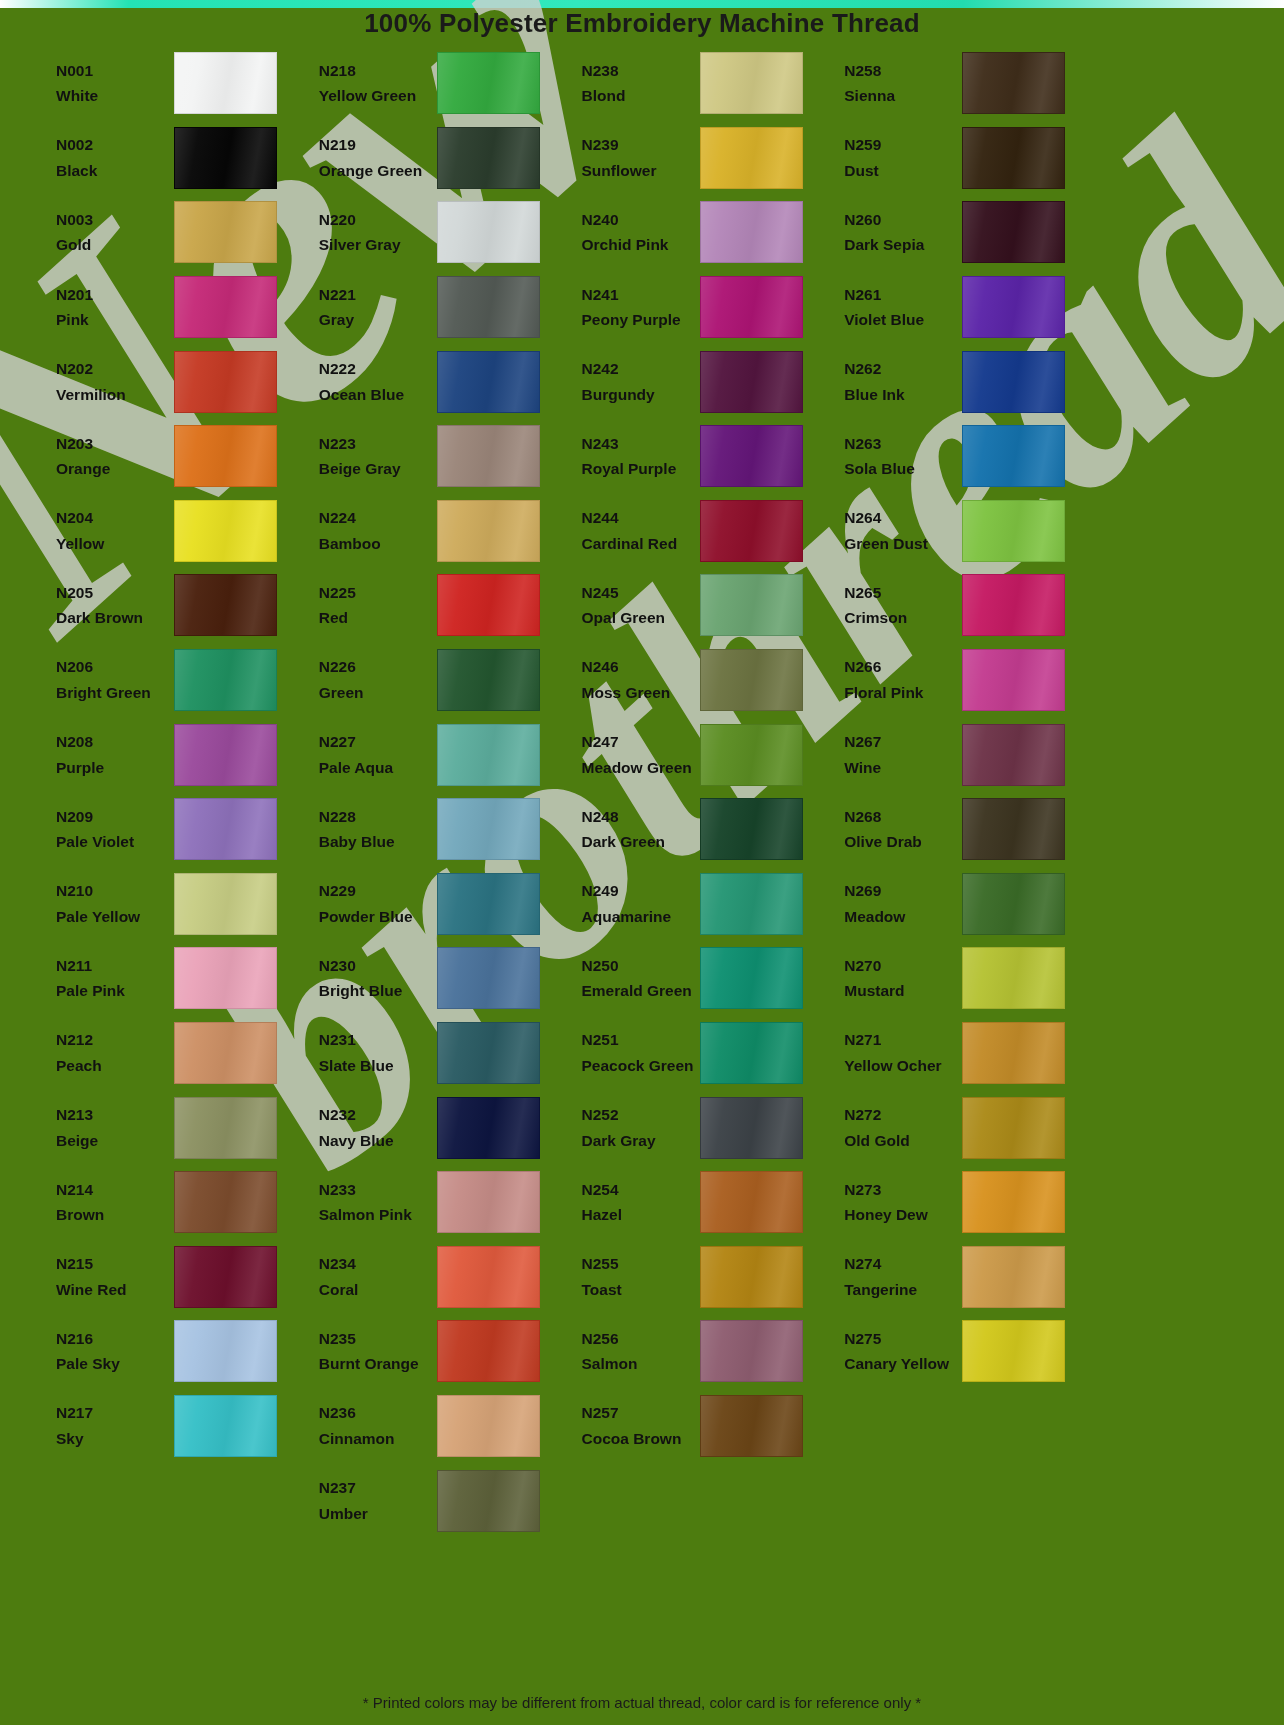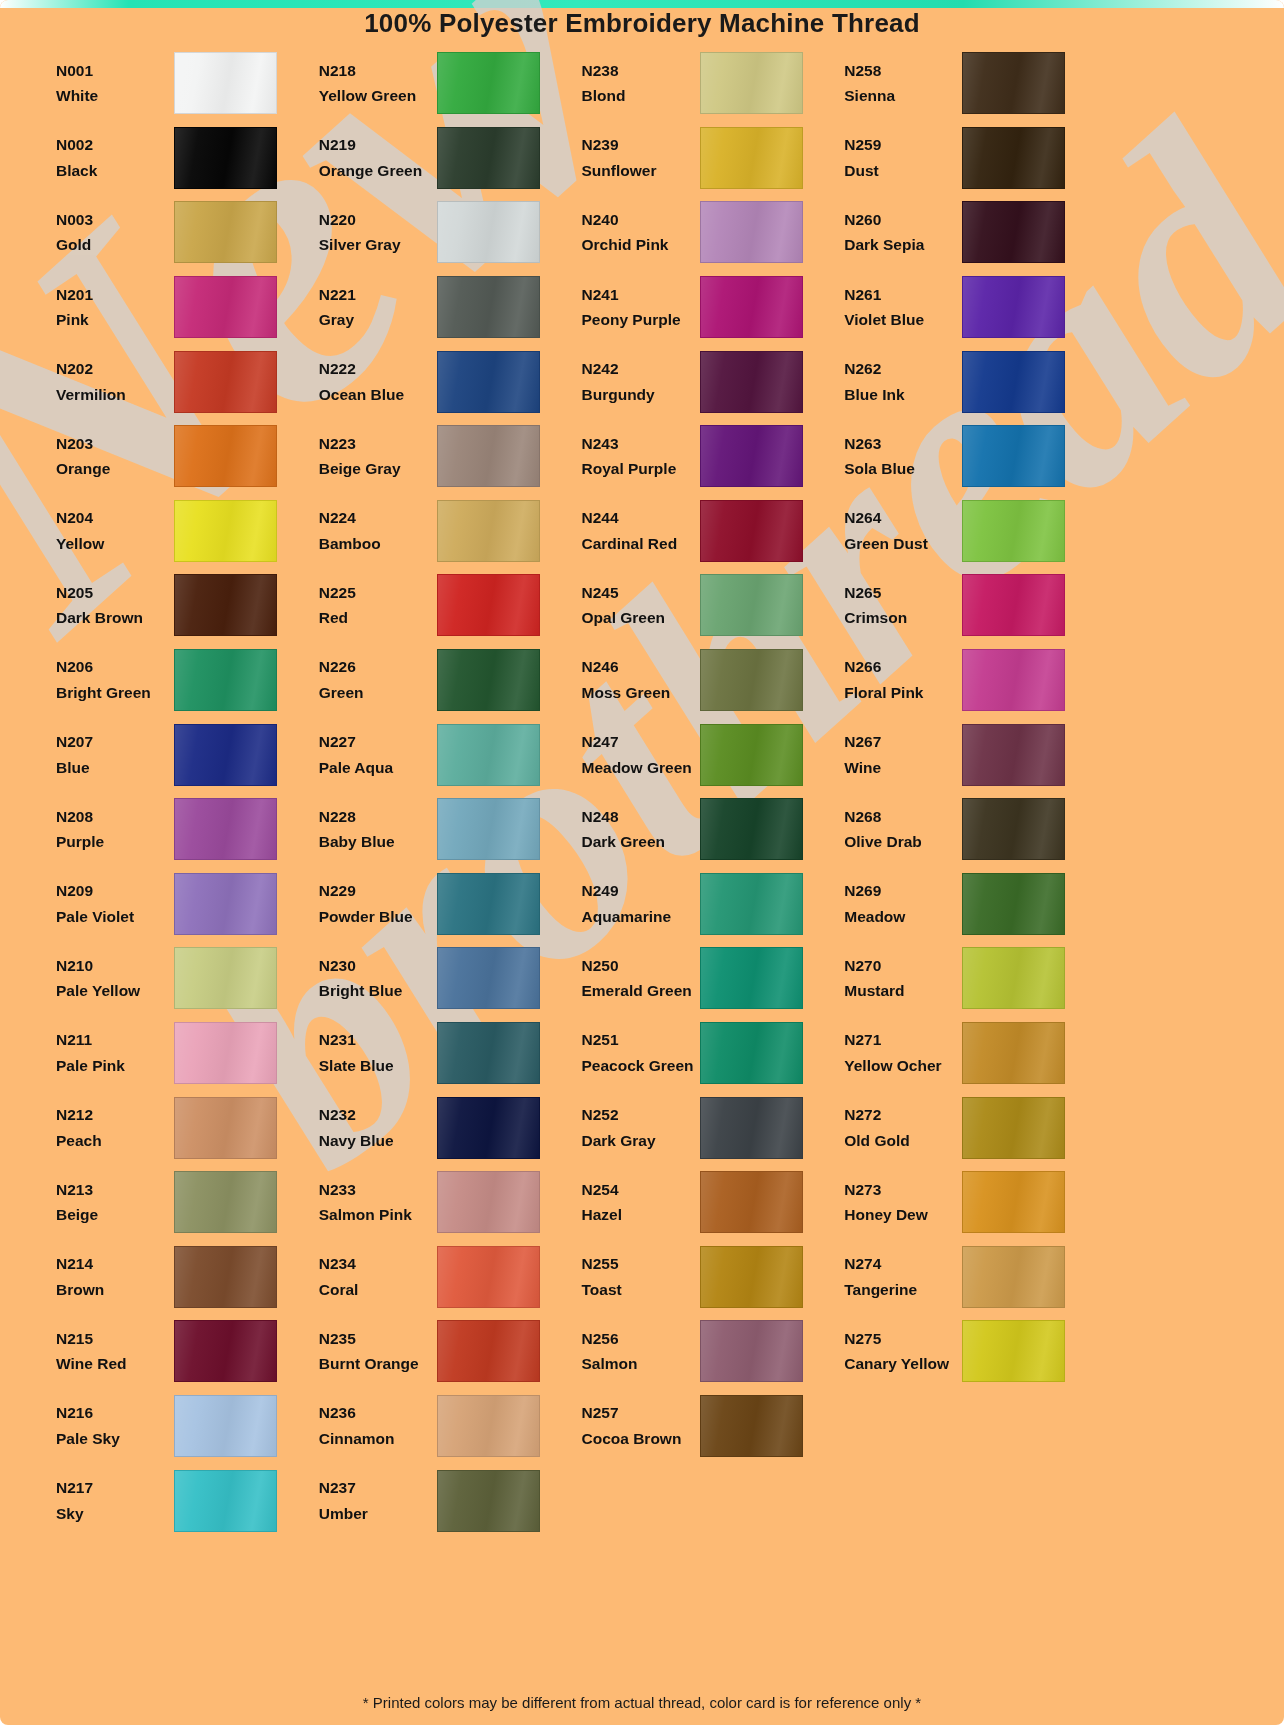--- a/index.html
+++ b/index.html
@@ -4,25 +4,24 @@
 <style>
   html, body {
     margin: 0;
     padding: 0;
     background: #ffffff;
   }
   .page {
     position: relative;
     width: 1284px;
     height: 1725px;
-    background: #fdba74;
+    background: #4d7c0f;
     font-family: "Liberation Sans", sans-serif;
     overflow: hidden;
     box-sizing: border-box;
-    border-radius: 8px;
   }
   
   .topbar {
     position: absolute;
     top: 0; left: 0;
     width: 1284px;
     height: 8px;
     background: linear-gradient(90deg, #ffffff 0%, #24e3b4 10%, #31e9bc 45%, #22dcae 75%, #ffffff 100%);
   }
   
@@ -190,27 +189,20 @@
         </div>
         <div class="row">
           <div class="labels">
             <div class="code">N206</div>
             <div class="cname">Bright Green</div>
           </div>
           <div class="swatch" style="background: rgb(31, 145, 97);"></div>
         </div>
         <div class="row">
           <div class="labels">
-            <div class="code">N207</div>
-            <div class="cname">Blue</div>
-          </div>
-          <div class="swatch" style="background: rgb(28, 43, 134);"></div>
-        </div>
-        <div class="row">
-          <div class="labels">
             <div class="code">N208</div>
             <div class="cname">Purple</div>
           </div>
           <div class="swatch" style="background: rgb(154, 74, 156);"></div>
         </div>
         <div class="row">
           <div class="labels">
             <div class="code">N209</div>
             <div class="cname">Pale Violet</div>
           </div>

